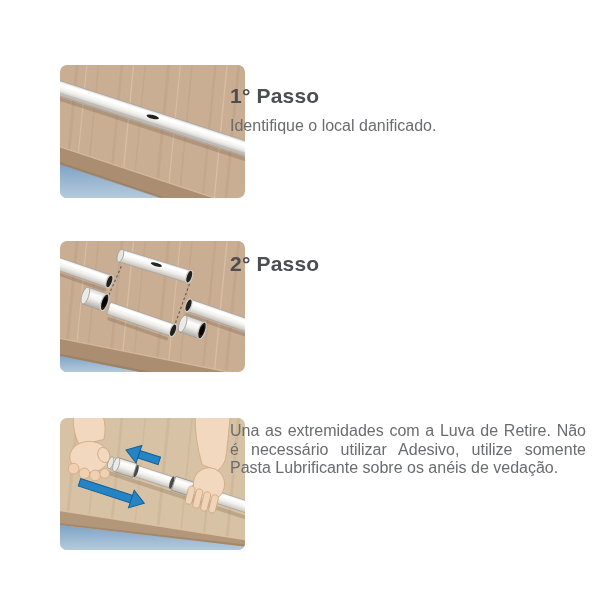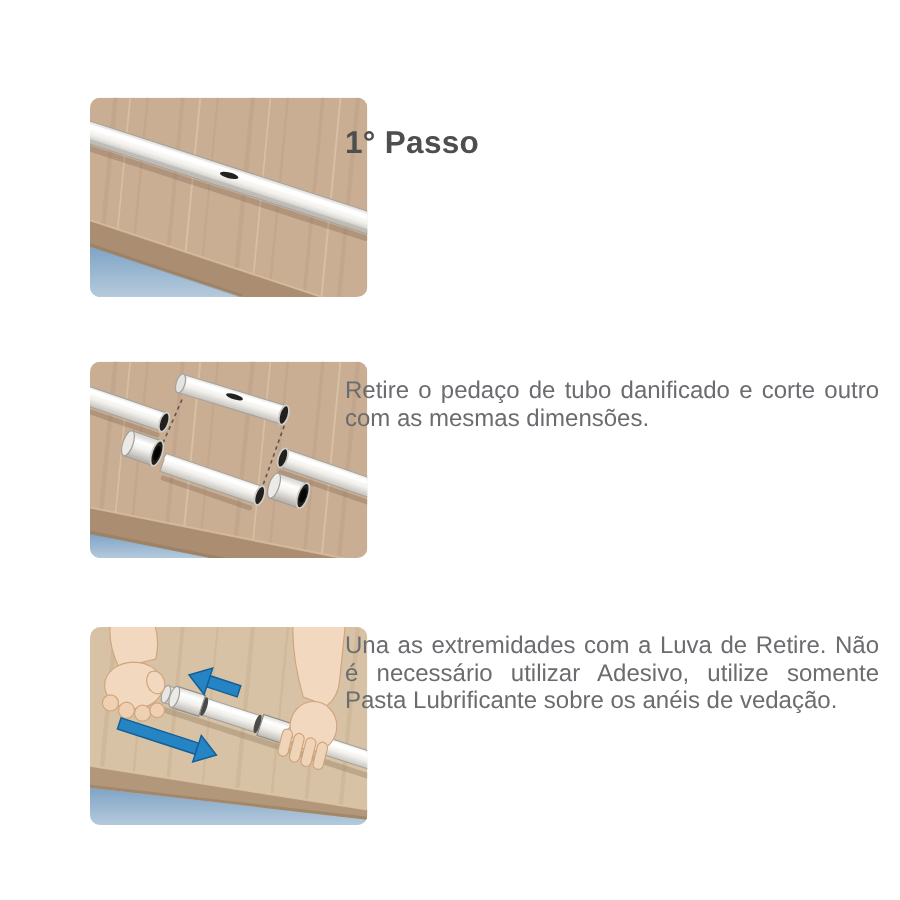--- a/index.html
+++ b/index.html
@@ -225,23 +225,24 @@
       </g>
       <g transform="translate(20,66) rotate(18)">
         <rect x="0" y="-4" width="56" height="8" fill="#2584c4" stroke="#135f96" stroke-width="1"></rect>
         <polygon points="56,-9.5 70,0 56,9.5" fill="#2584c4" stroke="#135f96" stroke-width="1"></polygon>
       </g>
     </svg>
   </figure>
 
   <div class="textblock t1">
     <h2 class="step-title">1° Passo</h2>
+    <p class="step-desc">Identifique o local danificado.</p>
   </div>
 
   <div class="textblock t2">
-    <p class="step-desc">Retire o pedaço de tubo danificado e corte outro com as mesmas dimensões.</p>
+    <h2 class="step-title">2° Passo</h2>
   </div>
 
   <div class="textblock t3">
     <p class="step-desc">Una as extremidades com a Luva de Retire. Não é necessário utilizar Adesivo, utilize somente Pasta Lubrificante sobre os anéis de vedação.</p>
   </div>
 
 </div>
 
 </body></html>

